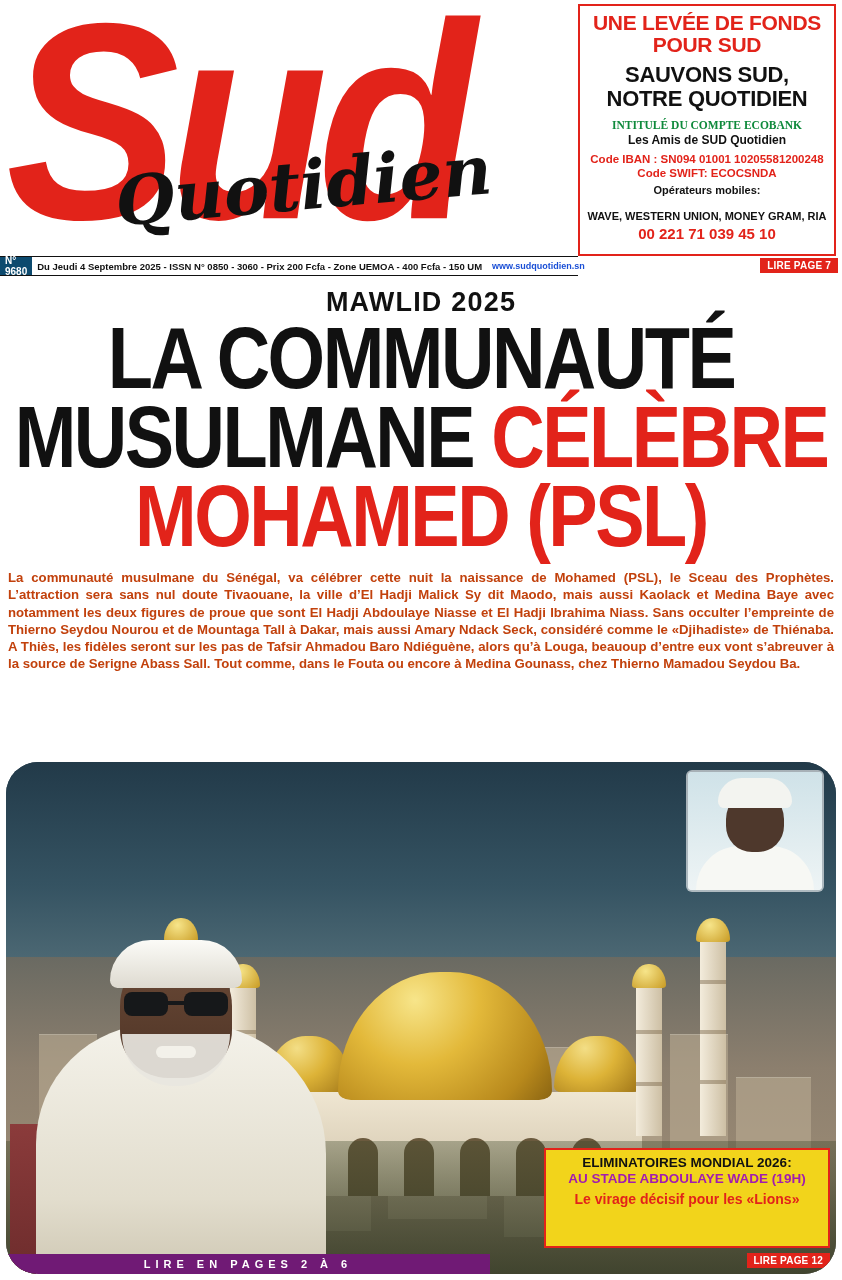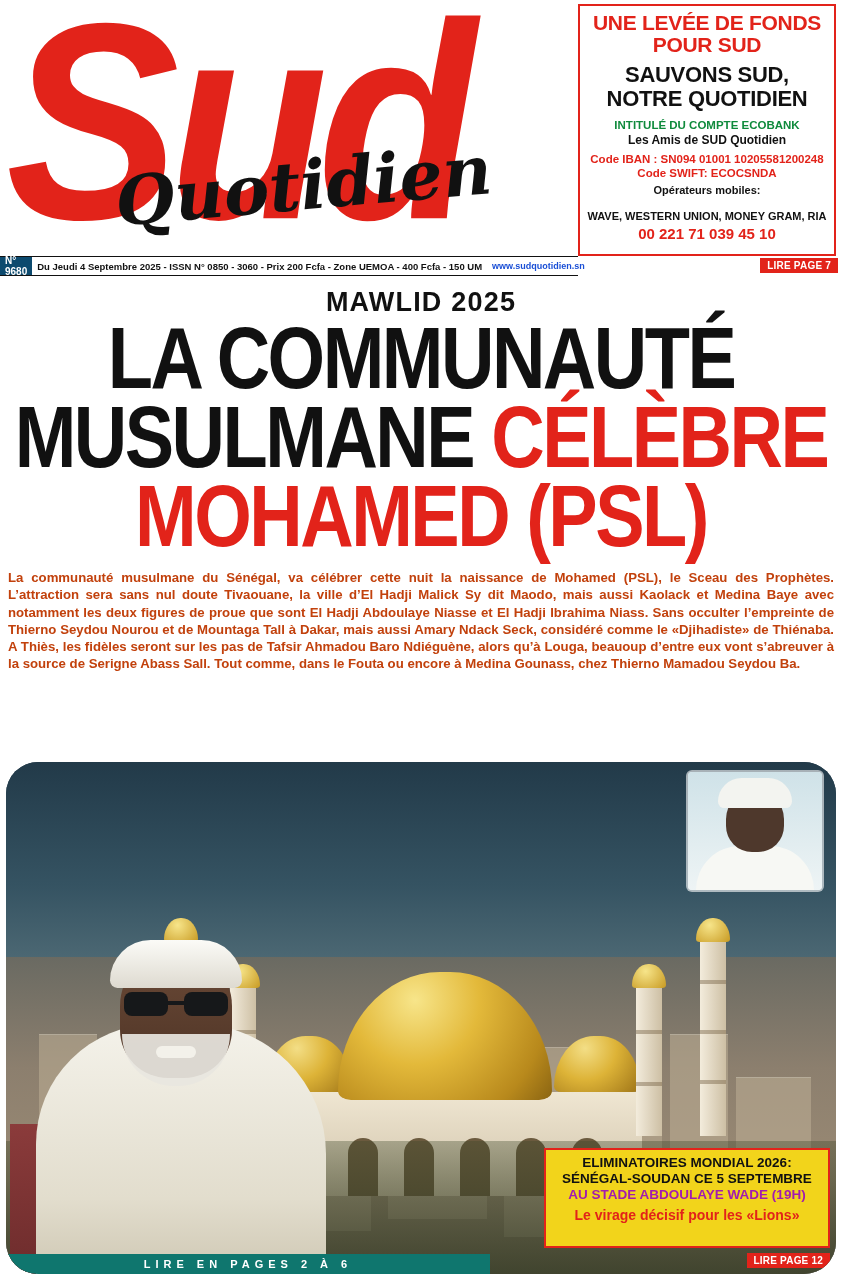--- a/index.html
+++ b/index.html
@@ -64,21 +64,21 @@
   }
   .promo-l1 {
     color: #e2231a; font-weight: bold; font-size: 21px; line-height: 1.05;
     letter-spacing: -0.3px;
   }
   .promo-l2 {
     color: #111; font-weight: bold; font-size: 22px; line-height: 1.08;
     margin-top: 7px; letter-spacing: -0.3px;
   }
   .promo-l3 {
-    color: #0f8a3c; font-weight: bold; font-size: 11.5px; margin-top: 8px;
+    color: #0f8a3c; font-weight: bold; font-size: 11.5px; margin-top: 8px; font-family: Liberation Serif, serif;
   }
   .promo-l4 { color: #111; font-weight: bold; font-size: 12px; margin-top: 2px; }
   .promo-iban { color: #e2231a; font-weight: bold; font-size: 11.5px; margin-top: 5px; line-height: 1.25; }
   .promo-swift { color: #e2231a; font-weight: bold; font-size: 11.5px; line-height: 1.25; }
   .promo-op { color: #111; font-weight: bold; font-size: 11px; margin-top: 4px; }
   .promo-ops { color: #111; font-weight: bold; font-size: 11px; margin-top: 14px; }
   .promo-tel { color: #e2231a; font-weight: bold; font-size: 15px; margin-top: 3px; }
 
   .lire-page7 {
     position: absolute;
@@ -262,21 +262,21 @@
   }
   .man-mouth { position: absolute; left: 120px; bottom: 216px; width: 40px; height: 12px; background: #f3f1ea; border-radius: 6px; }
   .man-chair {
     position: absolute; left: -26px; bottom: 0; width: 60px; height: 150px;
     background: linear-gradient(180deg,#8b3b3b,#6d2c2c);
   }
 
   
   .lire-strip {
     position: absolute; left: 0; bottom: 0; width: 484px; height: 20px;
-    background: #0f766e;
+    background: #701a75;
     color: #ffffff;
     font-size: 11px; font-weight: bold; letter-spacing: 5px;
     display: flex; align-items: center; justify-content: center;
   }
 
   
   .sportsbox {
     position: absolute; right: 6px; bottom: 26px; width: 286px; height: 100px;
     background: #f2d41b; border: 2px solid #e2231a;
     text-align: center; padding: 5px 4px 2px 4px;
@@ -408,20 +408,19 @@
     <div class="man-glasses">
       <div class="lens l"></div>
       <div class="bridge"></div>
       <div class="lens r"></div>
     </div>
     <div class="man-cap"></div>
   </div>
 
   <div class="sportsbox">
     <div class="sports-l1">ELIMINATOIRES MONDIAL 2026:</div>
-    <div class="sports-l2">SÉNÉGAL-SOUDAN CE 5 SEPTEMBRE</div>
     <div class="sports-l3">AU STADE ABDOULAYE WADE (19H)</div>
     <div class="sports-l4">Le virage décisif pour les «Lions»</div>
   </div>
   <div class="lire-page12">LIRE PAGE 12</div>
 
   <div class="lire-strip">LIRE EN PAGES 2 À 6</div>
 </div>
 
 </body></html>

